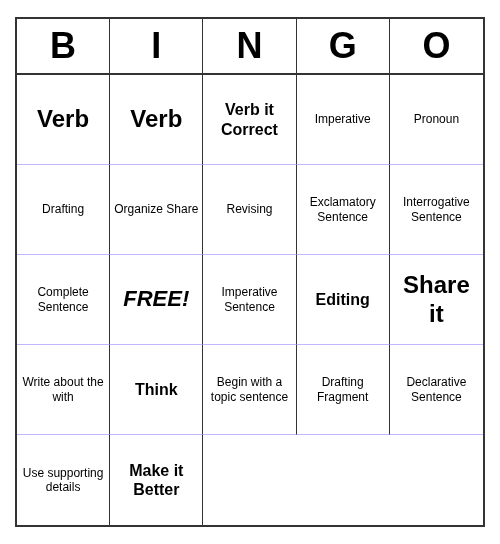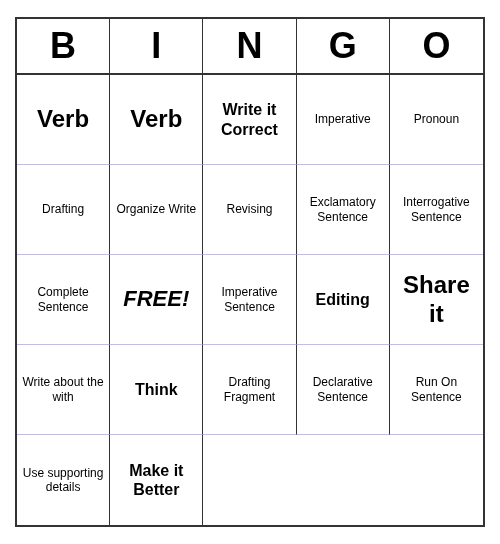--- a/index.html
+++ b/index.html
@@ -103,33 +103,33 @@
       <div class="bingo-header-cell">O</div>
     </div>
   <div class="bingo-grid">
   <div class="bingo-cell">
         <span class="cell-text large">Verb</span>
       </div>
       <div class="bingo-cell">
         <span class="cell-text large">Verb</span>
       </div>
       <div class="bingo-cell">
-        <span class="cell-text medium">Write it Correct</span>
+        <span class="cell-text medium">Verb it Correct</span>
       </div>
       <div class="bingo-cell">
         <span class="cell-text small">Imperative</span>
       </div>
       <div class="bingo-cell">
         <span class="cell-text small">Pronoun</span>
       </div>
       <div class="bingo-cell">
         <span class="cell-text small">Drafting</span>
       </div>
       <div class="bingo-cell">
-        <span class="cell-text small">Organize Write</span>
+        <span class="cell-text small">Organize Share</span>
       </div>
       <div class="bingo-cell">
         <span class="cell-text small">Revising</span>
       </div>
       <div class="bingo-cell">
         <span class="cell-text small">Exclamatory Sentence</span>
       </div>
       <div class="bingo-cell">
         <span class="cell-text small">Interrogative Sentence</span>
       </div>
@@ -148,27 +148,27 @@
       <div class="bingo-cell">
         <span class="cell-text large">Share it</span>
       </div>
       <div class="bingo-cell">
         <span class="cell-text small">Write about the with</span>
       </div>
       <div class="bingo-cell">
         <span class="cell-text medium">Think</span>
       </div>
       <div class="bingo-cell">
+        <span class="cell-text small">Begin with a topic sentence</span>
+      </div>
+      <div class="bingo-cell">
         <span class="cell-text small">Drafting Fragment</span>
       </div>
       <div class="bingo-cell">
         <span class="cell-text small">Declarative Sentence</span>
-      </div>
-      <div class="bingo-cell">
-        <span class="cell-text small">Run On Sentence</span>
       </div>
       <div class="bingo-cell">
         <span class="cell-text small">Use supporting details</span>
       </div>
       <div class="bingo-cell">
         <span class="cell-text medium">Make it Better</span>
       </div>
     </div>
 </div>
 

